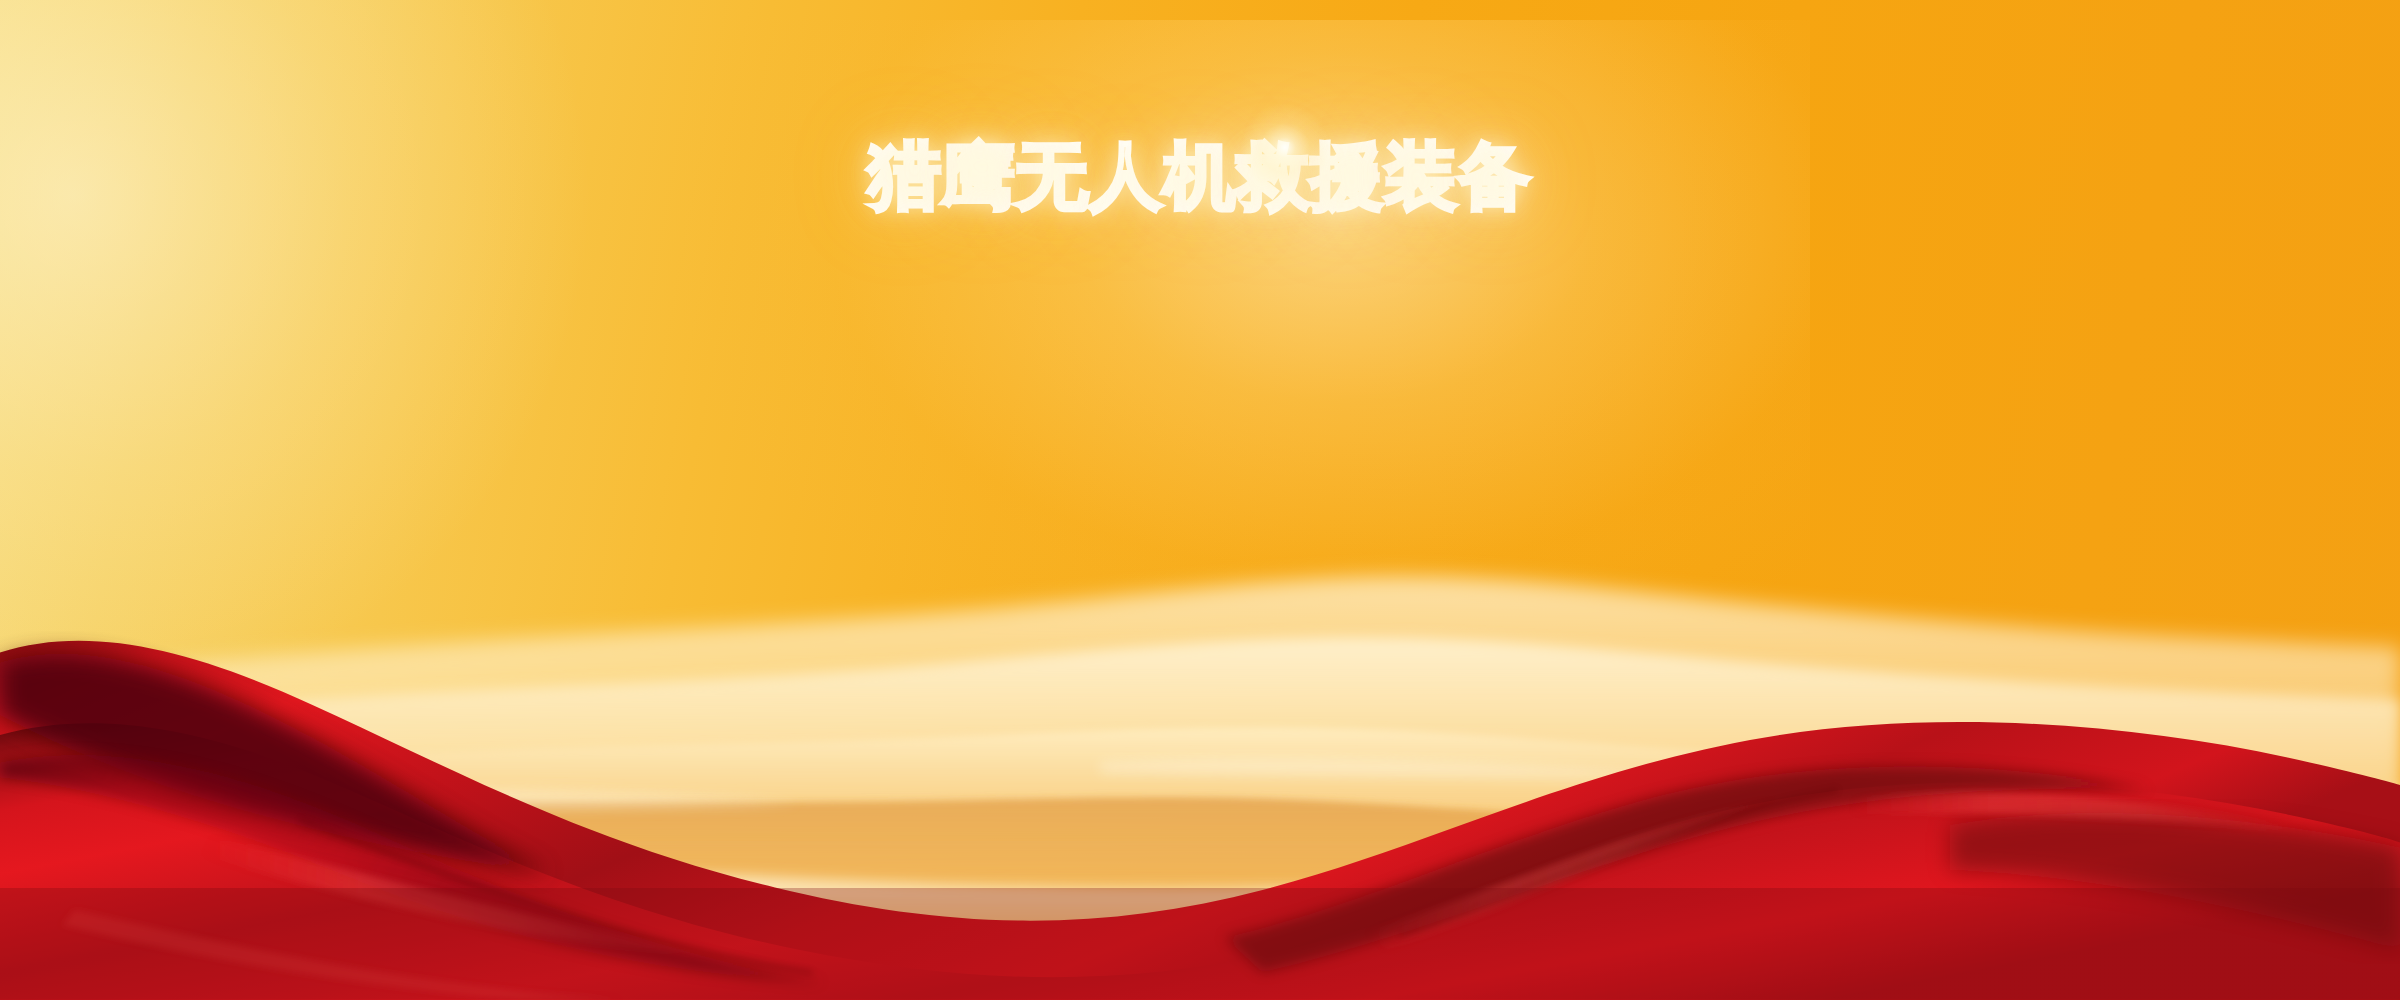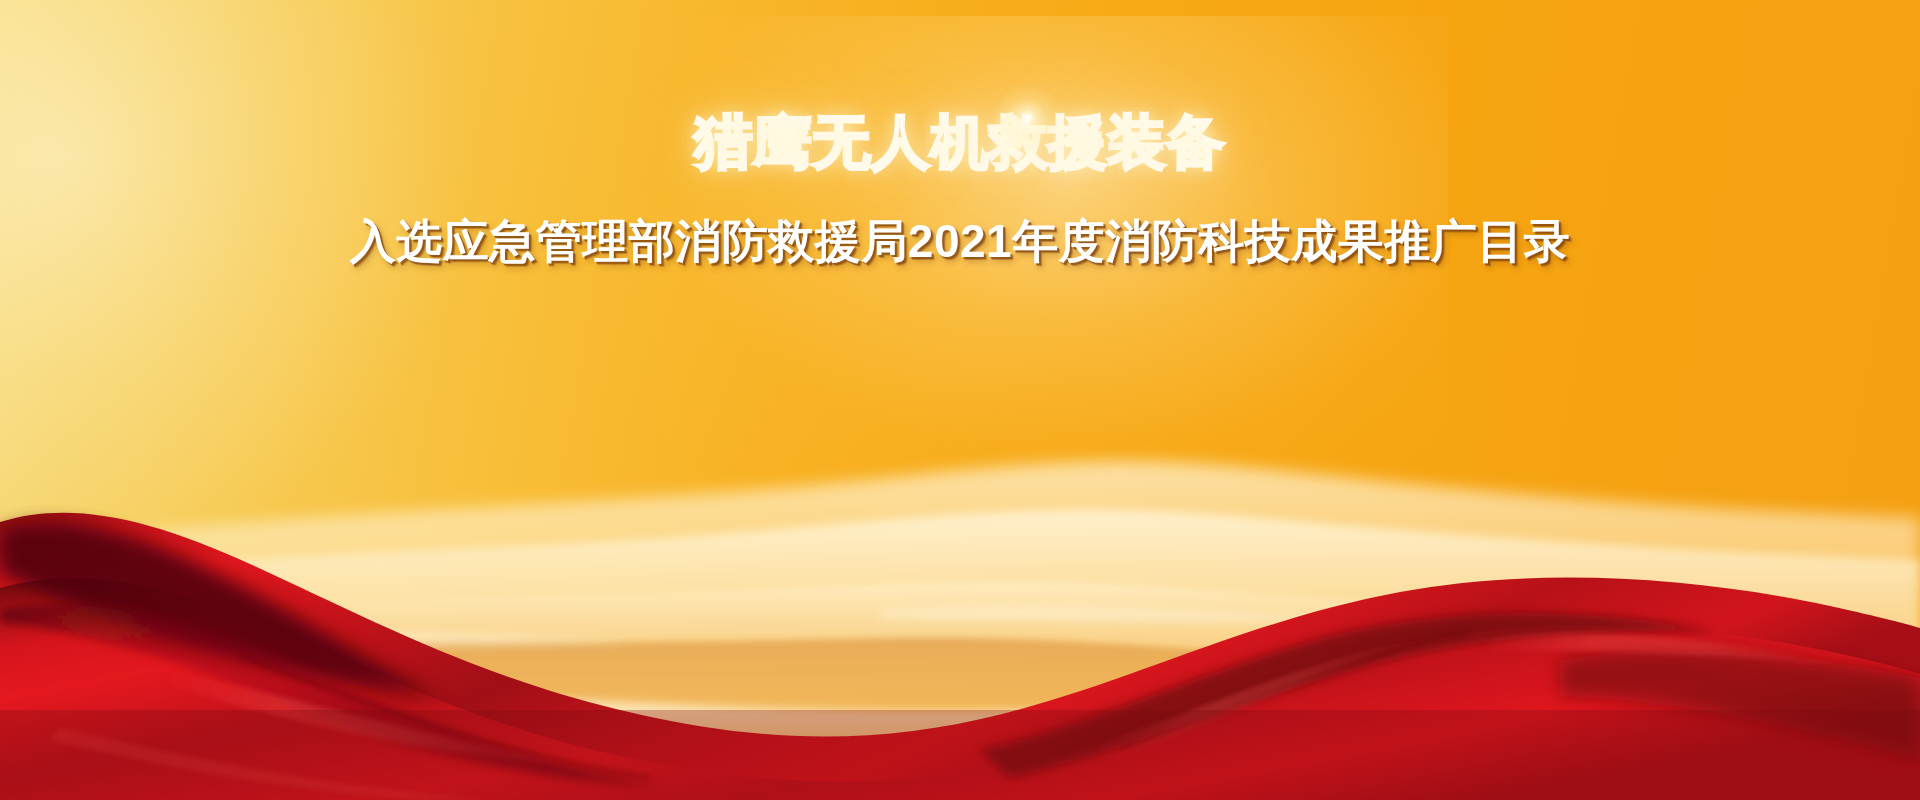--- a/index.html
+++ b/index.html
@@ -332,18 +332,17 @@
         <path d="M240,196 C370,246 500,294 650,318" stroke="#5A070C" stroke-width="2.5" fill="none" filter="url(#sblur3)"></path>
         <path d="M1120,288 C1240,248 1340,196 1470,172" stroke="#5A070C" stroke-width="2.5" fill="none" filter="url(#sblur3)"></path>
       </g>
 
       <rect x="0" y="250" width="1920" height="90" fill="#7A0B10" opacity="0.30"></rect>
     </svg>
   </div>
 
   <div class="text-block">
     <h1 class="main-title">猎鹰无人机救援装备</h1>
-    <p class="sub-line l1">入选应急管理部消防救援局2021年度消防科技成果推广目录</p>
   </div>
 
   <div class="title-spark"></div>
 
 </div>
 
 </body></html>

